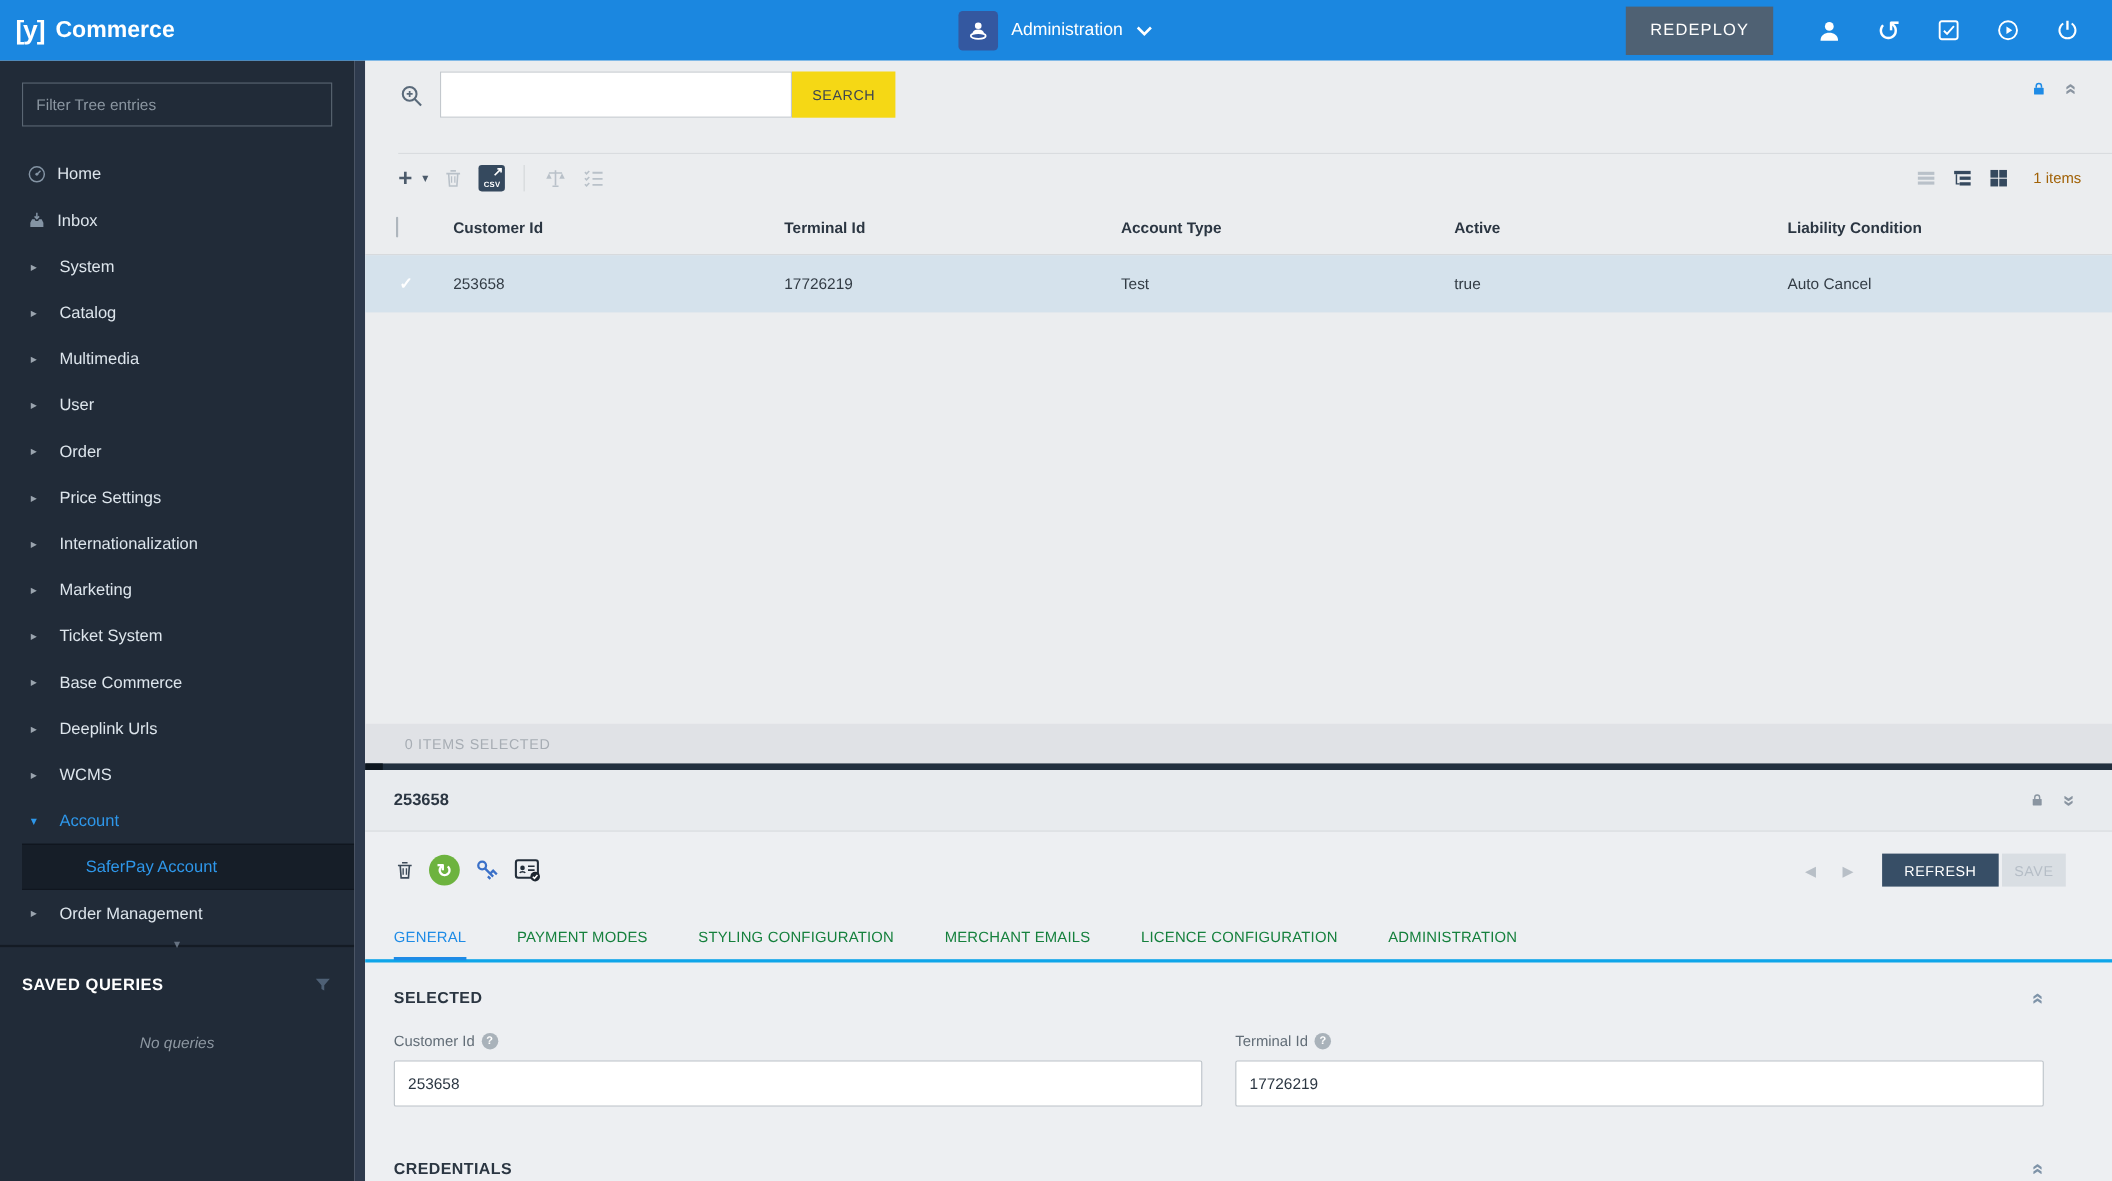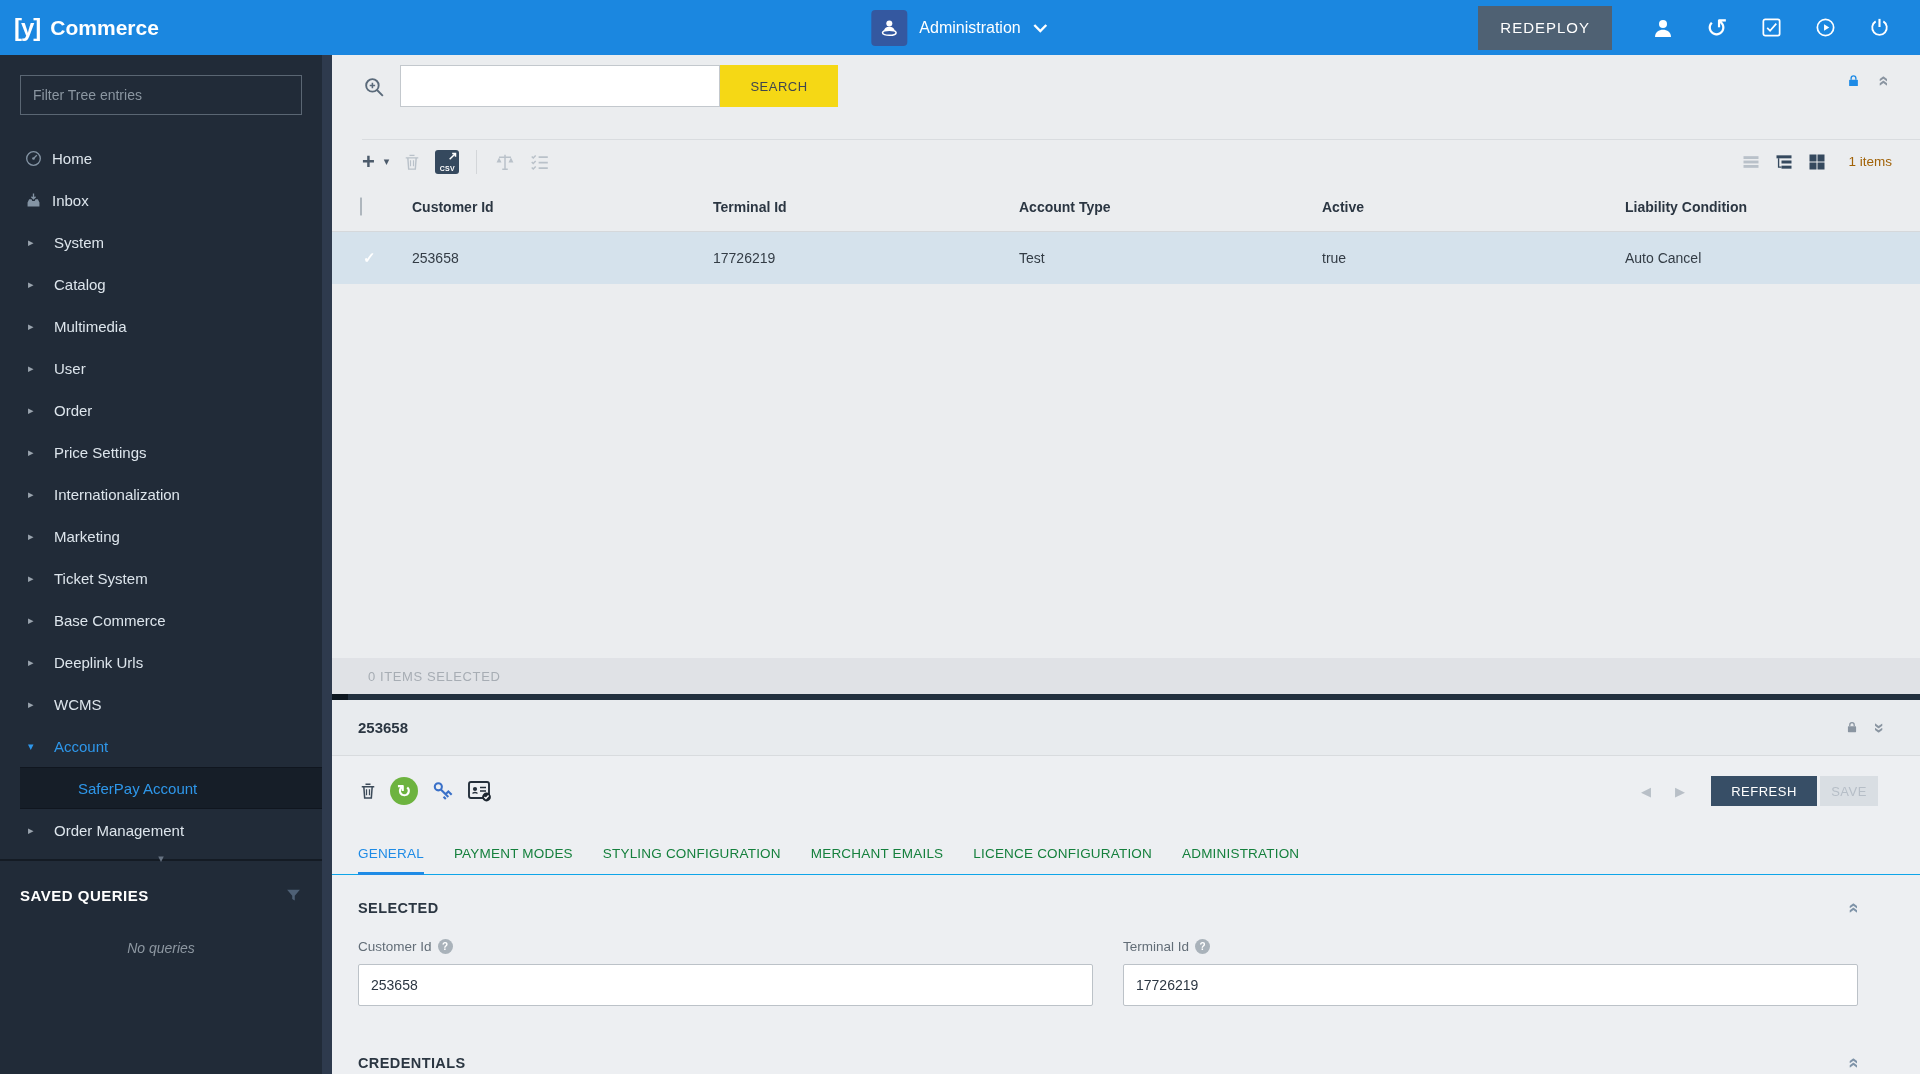--- a/index.html
+++ b/index.html
@@ -50,21 +50,21 @@
   .savedq h3 { margin:0; font-size:15px; letter-spacing:.5px; color:#fff; }
   .noq { margin-top:36px; text-align:center; font-style:italic; color:#8d97a1; font-size:14px; }
 
   
   .main { flex:1; min-width:0; display:flex; flex-direction:column; background:#ebedef; }
 
   .search-row { height:85px; position:relative; flex:0 0 auto; }
   .adv-ic { position:absolute; left:30px; top:20px; color:#5a6a7a; cursor:pointer; }
   .search-input { position:absolute; left:68px; top:10px; width:320px; height:42px;
     border:1px solid #c3c8cd; background:#fff; padding:0 12px; font-size:14px; font-family:inherit; }
-  .search-btn { position:absolute; left:388px; top:10px; width:118px; height:42px;
+  .search-btn { position:absolute; left:388px; top:10px; width:94px; height:42px;
     background:#f5d815; border:none; color:#3f4650; font-size:13px; letter-spacing:.5px;
     font-family:inherit; cursor:pointer; }
   .panel-locks { position:absolute; right:32px; top:18px; display:flex; gap:16px; align-items:center; }
   .lock-blue { color:#1e8be6; cursor:pointer; display:flex; }
   .lock-gray { color:#8a95a1; cursor:pointer; display:flex; }
   .dblchev { font-size:19px; font-weight:700; color:#8a95a1; cursor:pointer; line-height:14px; }
   .chev-up { display:inline-block; transform:rotate(-90deg); }
   .chev-down { display:inline-block; transform:rotate(90deg); }
   .search-row .rule { position:absolute; left:30px; right:0; bottom:0; border-top:1px solid #d9dcdf; }
 
@@ -110,21 +110,21 @@
     cursor:pointer; flex:0 0 auto; }
   .keys-ic { color:#3a70c8; display:flex; cursor:pointer; }
   .cert-ic { display:flex; cursor:pointer; }
   .d-toolbar-right { margin-left:auto; display:flex; align-items:center; padding-right:42px; }
   .nav-arrow { color:#b8bfc7; font-size:13px; cursor:pointer; padding:0 12px; }
   .btn-refresh { width:106px; height:30px; background:#374e66; color:#fff; border:none;
     font-size:13px; letter-spacing:.5px; font-family:inherit; cursor:pointer; margin-left:14px; }
   .btn-save { width:58px; height:30px; background:#d9dee3; color:#b6bec7; border:none;
     font-size:13px; letter-spacing:.5px; font-family:inherit; cursor:default; margin-left:3px; }
 
-  .tabs { height:49px; display:flex; gap:30px; padding-left:26px; border-bottom:1px solid #0ea5e9;
+  .tabs { height:49px; display:flex; gap:46px; padding-left:26px; border-bottom:3px solid #0ea5e9;
     flex:0 0 auto; }
   .tab { display:flex; align-items:flex-end; padding-bottom:11px; font-size:13.5px; color:#15803d;
     cursor:pointer; border-bottom:3px solid transparent; margin-bottom:-1px; letter-spacing:.2px; }
   .tab.active { color:#1e8be6; border-bottom-color:#1e8be6; }
 
   .d-content { padding:18px 62px 0 26px; overflow:hidden; }
   .sec-head { display:flex; align-items:center; justify-content:space-between; height:30px;
     margin-bottom:12px; }
   .sec-title { font-size:14.5px; font-weight:700; color:#2b3642; letter-spacing:.4px; }
   .sec-chev { color:#7e93a8; }

